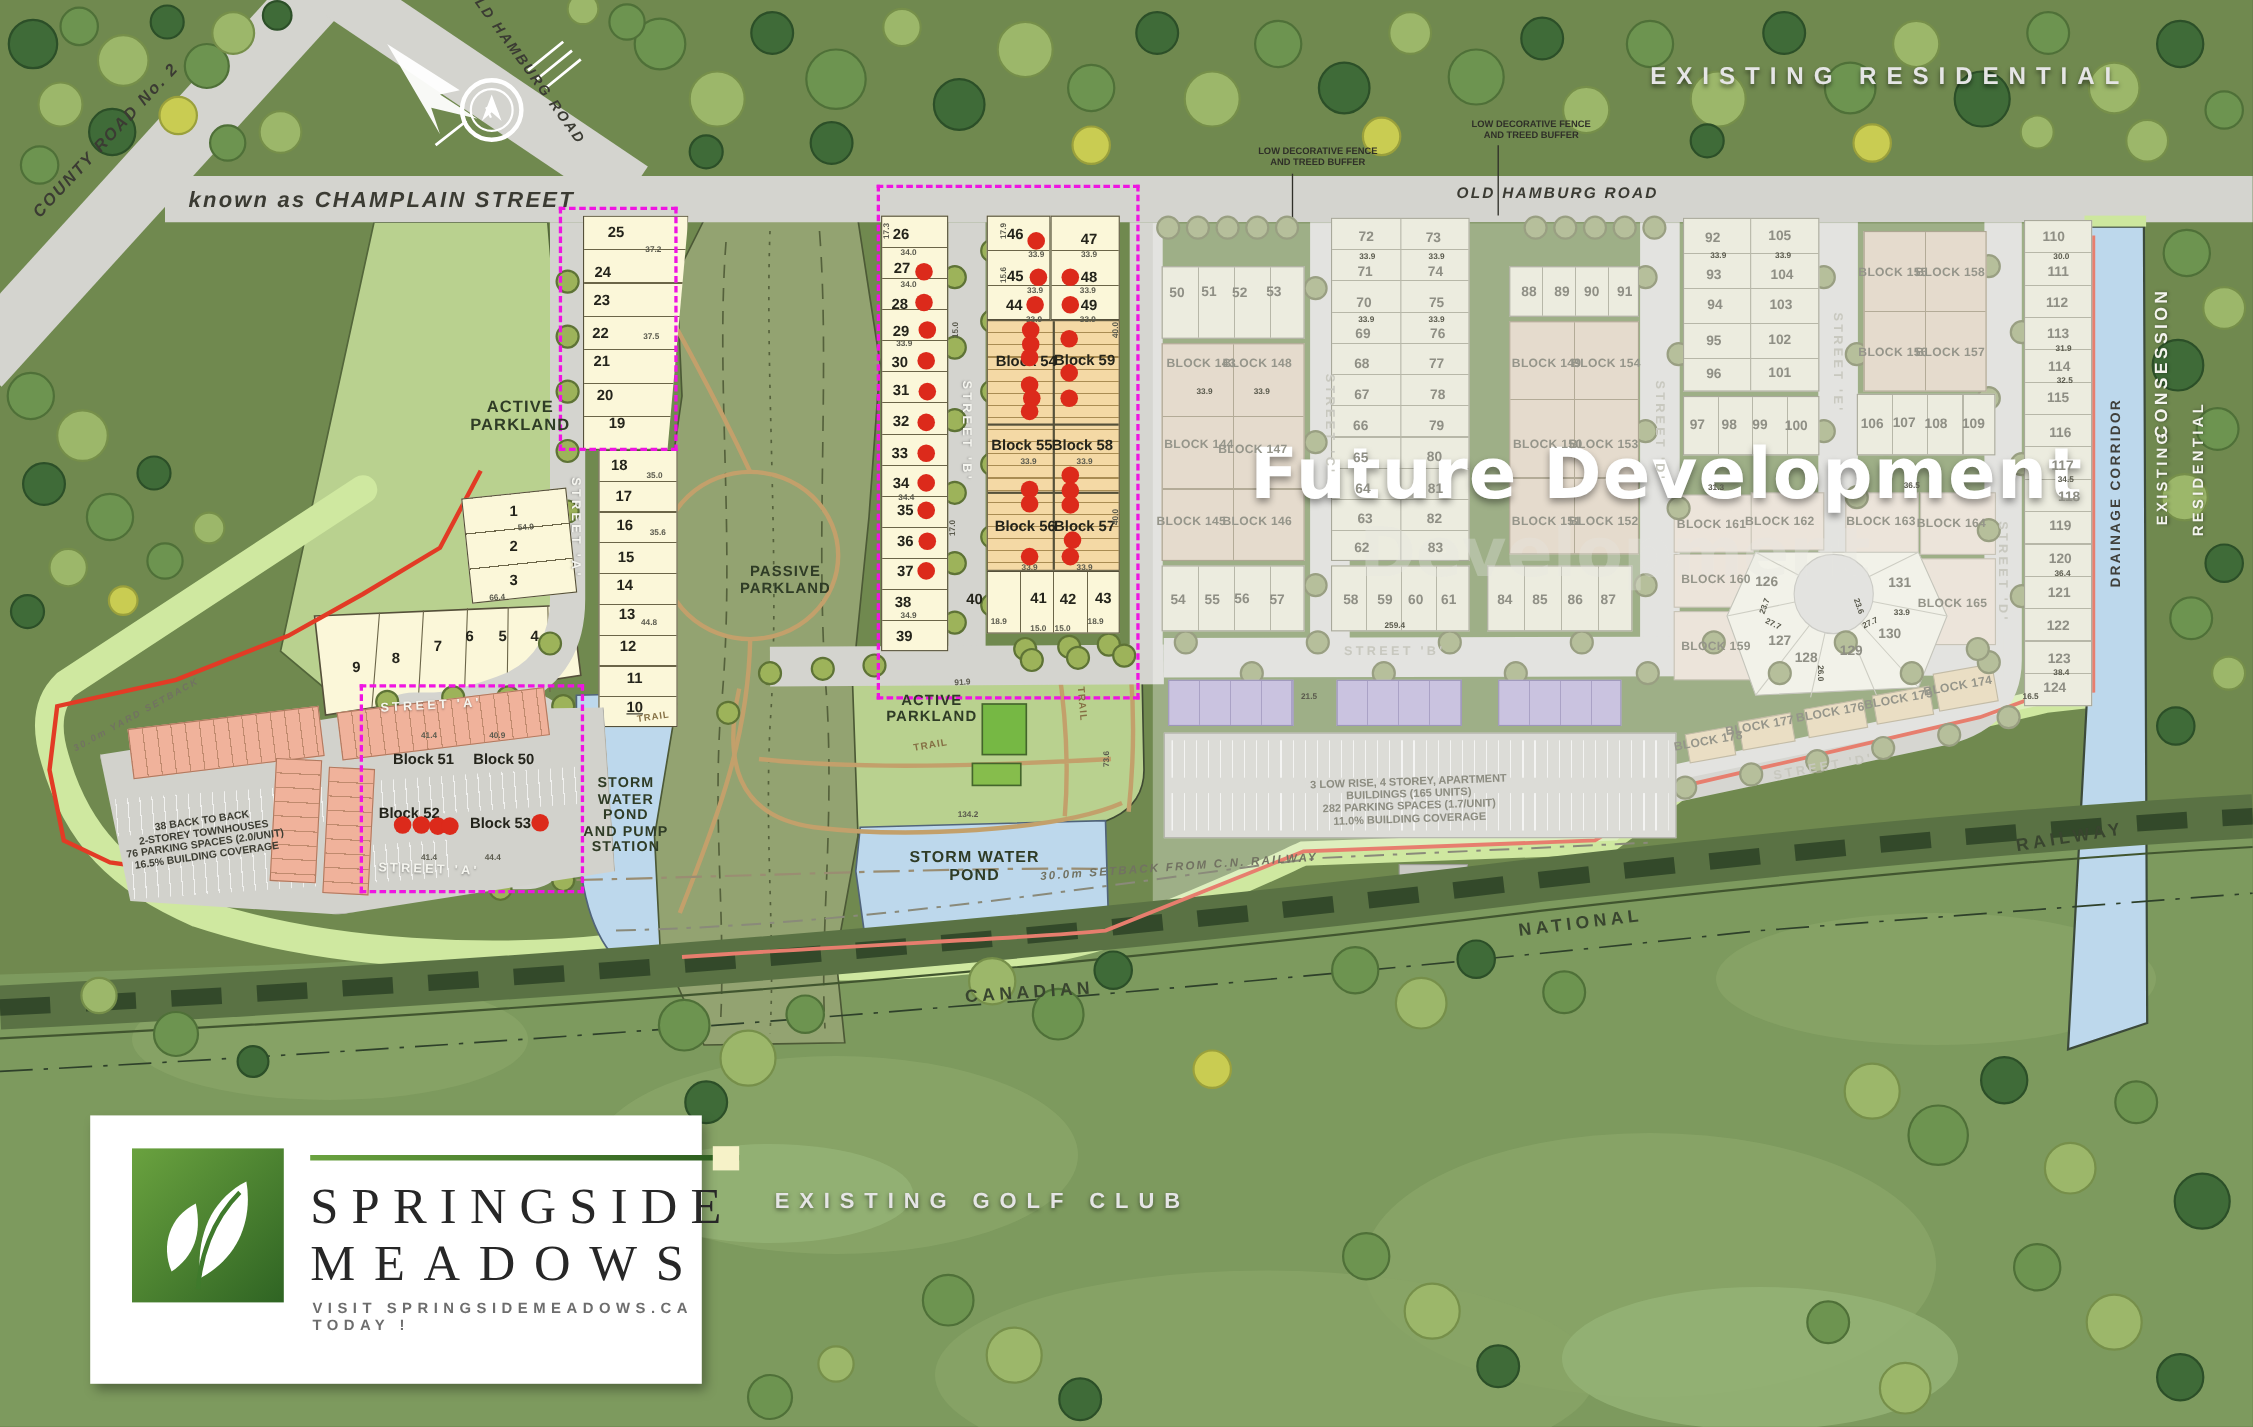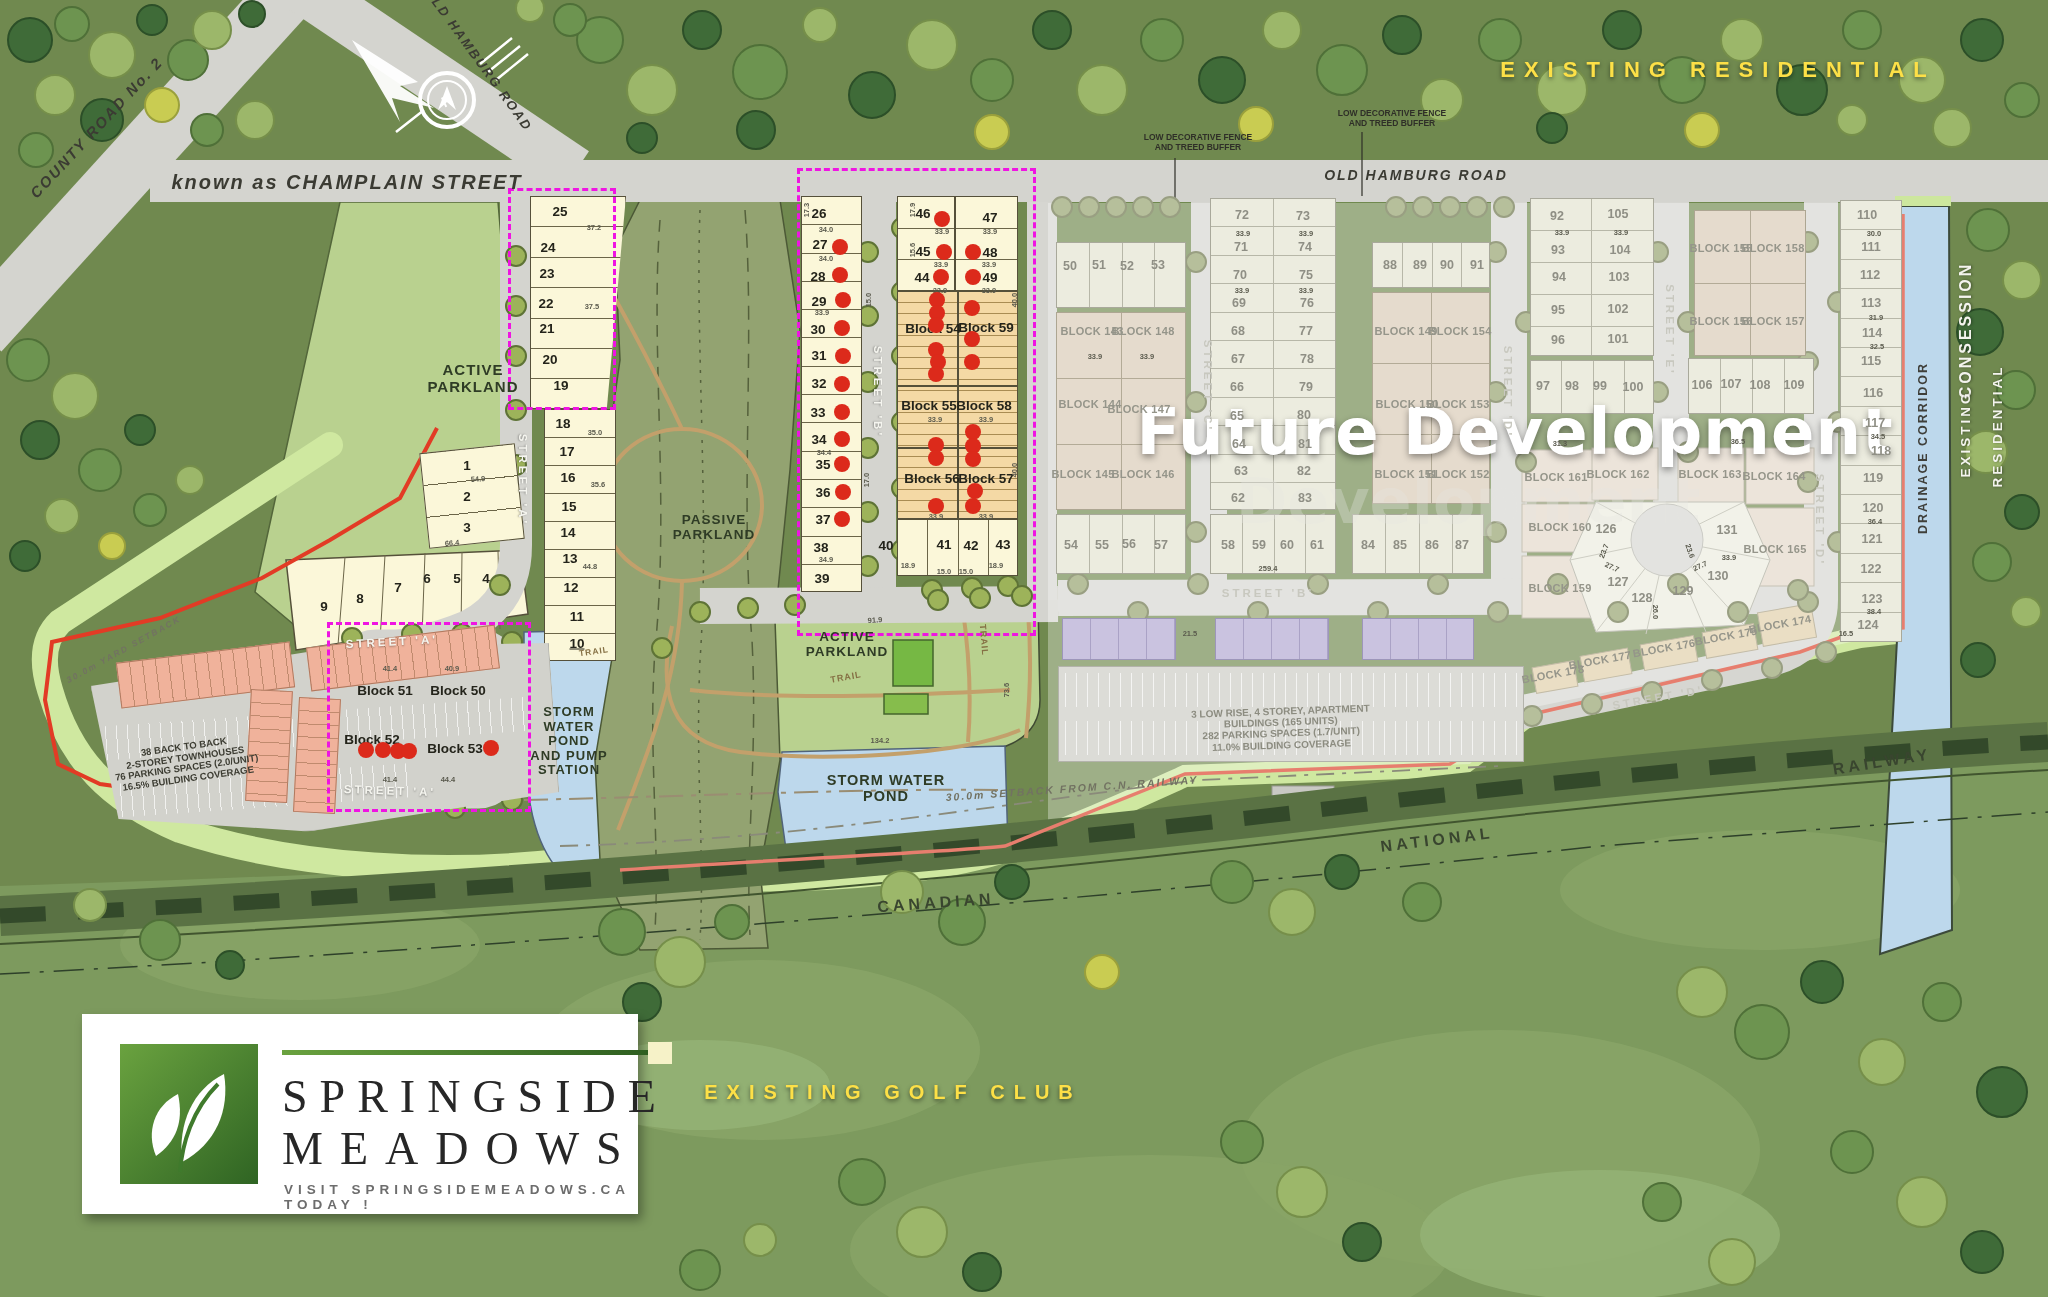--- a/index.html
+++ b/index.html
@@ -28,42 +28,42 @@
   .fvline{position:absolute;top:0;bottom:0;width:1px;background:#b7b7a8;}
   
   .park-lot{position:absolute;background:#d2d2cc;border:1px solid #b3b3ab;box-sizing:border-box;}
   .stalls{position:absolute;background-image:repeating-linear-gradient(90deg,#ffffffb0 0,#ffffffb0 1px,transparent 1px,transparent 11px);}
   .bldg-s{position:absolute;background-color:#f0b29b;border:1.4px solid #b07a60;box-sizing:border-box;background-image:repeating-linear-gradient(90deg,transparent 0,transparent 12px,#c08a6e 12px,#c08a6e 13px);}
   .bldg-sv{position:absolute;background-color:#f0b29b;border:1.4px solid #b07a60;box-sizing:border-box;background-image:repeating-linear-gradient(180deg,transparent 0,transparent 12px,#c08a6e 12px,#c08a6e 13px);}
   .bldg-p{position:absolute;background:#cac3e0;border:1px solid #9d96ba;box-sizing:border-box;background-image:repeating-linear-gradient(90deg,transparent 0,transparent 27px,#aaa2c6 27px,#aaa2c6 28px);}
   
   .lbl{position:absolute;white-space:pre-line;text-align:center;line-height:1.12;}
   .road{font-style:italic;color:#3b3b33;letter-spacing:2px;font-weight:700;white-space:nowrap;}
-  .bigwhite{color:#fde047;font-weight:600;letter-spacing:9px;text-shadow:0 2px 4px rgba(0,0,0,.5);white-space:nowrap;}
+  .bigwhite{color:#e5e5e5;font-weight:600;letter-spacing:9px;text-shadow:0 2px 4px rgba(0,0,0,.5);white-space:nowrap;}
   .future{color:#fff;font-weight:700;letter-spacing:1px;text-shadow:0 3px 7px rgba(0,0,0,.4);white-space:nowrap;font-family:"DejaVu Sans",sans-serif;}
   .ghost{color:#e6e6e2;opacity:.33;font-weight:700;white-space:nowrap;font-family:"DejaVu Sans",sans-serif;}
   .park{color:#2f3c26;font-weight:700;letter-spacing:1px;}
   .street{color:#f5f5ef;font-weight:700;letter-spacing:3px;text-shadow:0 1px 2px rgba(0,0,0,.35);white-space:nowrap;}
   .streetf{color:#c8c8bf;font-weight:700;letter-spacing:3px;white-space:nowrap;}
   .rail{color:#39452f;font-weight:700;letter-spacing:4px;white-space:nowrap;}
   .corridor{color:#3f3f3a;font-weight:700;letter-spacing:2px;white-space:nowrap;}
   .vert{color:#f4f4ee;font-weight:700;letter-spacing:3px;text-shadow:0 1px 3px rgba(0,0,0,.45);white-space:nowrap;}
   .fence{color:#2f2f28;font-weight:700;line-height:1.2;white-space:pre-line;}
   .setback{color:#727262;letter-spacing:2px;font-style:italic;white-space:nowrap;font-weight:600;}
   .note{color:#3d3d33;font-weight:600;}
   .notef{color:#8c8c80;font-weight:600;}
   .trail{color:#857044;letter-spacing:1px;font-weight:700;white-space:nowrap;}
   .ln{position:absolute;color:#24241b;font-weight:700;font-size:13.5px;transform:translate(-50%,-50%);}
   .lnf{position:absolute;color:#8f8f85;font-weight:700;font-size:12.5px;transform:translate(-50%,-50%);}
   .blk{position:absolute;color:#24241b;font-weight:700;font-size:13.5px;white-space:nowrap;}
   .blkf{position:absolute;color:#95958a;font-weight:700;font-size:11px;white-space:nowrap;letter-spacing:.3px;}
   .dim{position:absolute;color:#5a5a4d;font-size:7.5px;font-weight:600;white-space:nowrap;}
   .dot{position:absolute;width:16px;height:16px;border-radius:50%;background:#dc2a1b;transform:translate(-50%,-50%);z-index:4;}
   
-  #logo{position:absolute;left:82px;top:1014px;width:556px;height:200px;background:#fff;z-index:6;box-shadow:4px 6px 10px rgba(0,0,0,.35);}
+  #logo{position:absolute;left:82px;top:1014px;width:556px;height:244px;background:#fff;z-index:6;box-shadow:4px 6px 10px rgba(0,0,0,.35);}
   #logo .sq{position:absolute;left:38px;top:30px;width:138px;height:140px;background:linear-gradient(135deg,#6aa23f,#2f6423);}
   #logo .rule{position:absolute;left:200px;top:36px;width:390px;height:5px;background:linear-gradient(90deg,#6aa23f,#2a5a1e);}
   #logo .chip{position:absolute;left:566px;top:28px;width:24px;height:22px;background:#f6f2c8;}
   #logo .l1{position:absolute;left:200px;top:56px;font-family:"Liberation Serif",serif;font-size:46px;letter-spacing:12px;color:#272727;}
   #logo .l2{position:absolute;left:200px;top:108px;font-family:"Liberation Serif",serif;font-size:46px;letter-spacing:17px;color:#272727;}
   #logo .l3{position:absolute;left:202px;top:168px;font-size:13.5px;letter-spacing:5px;color:#6d6d6d;font-weight:600;}
 </style>
 </head>
 <body>
 

